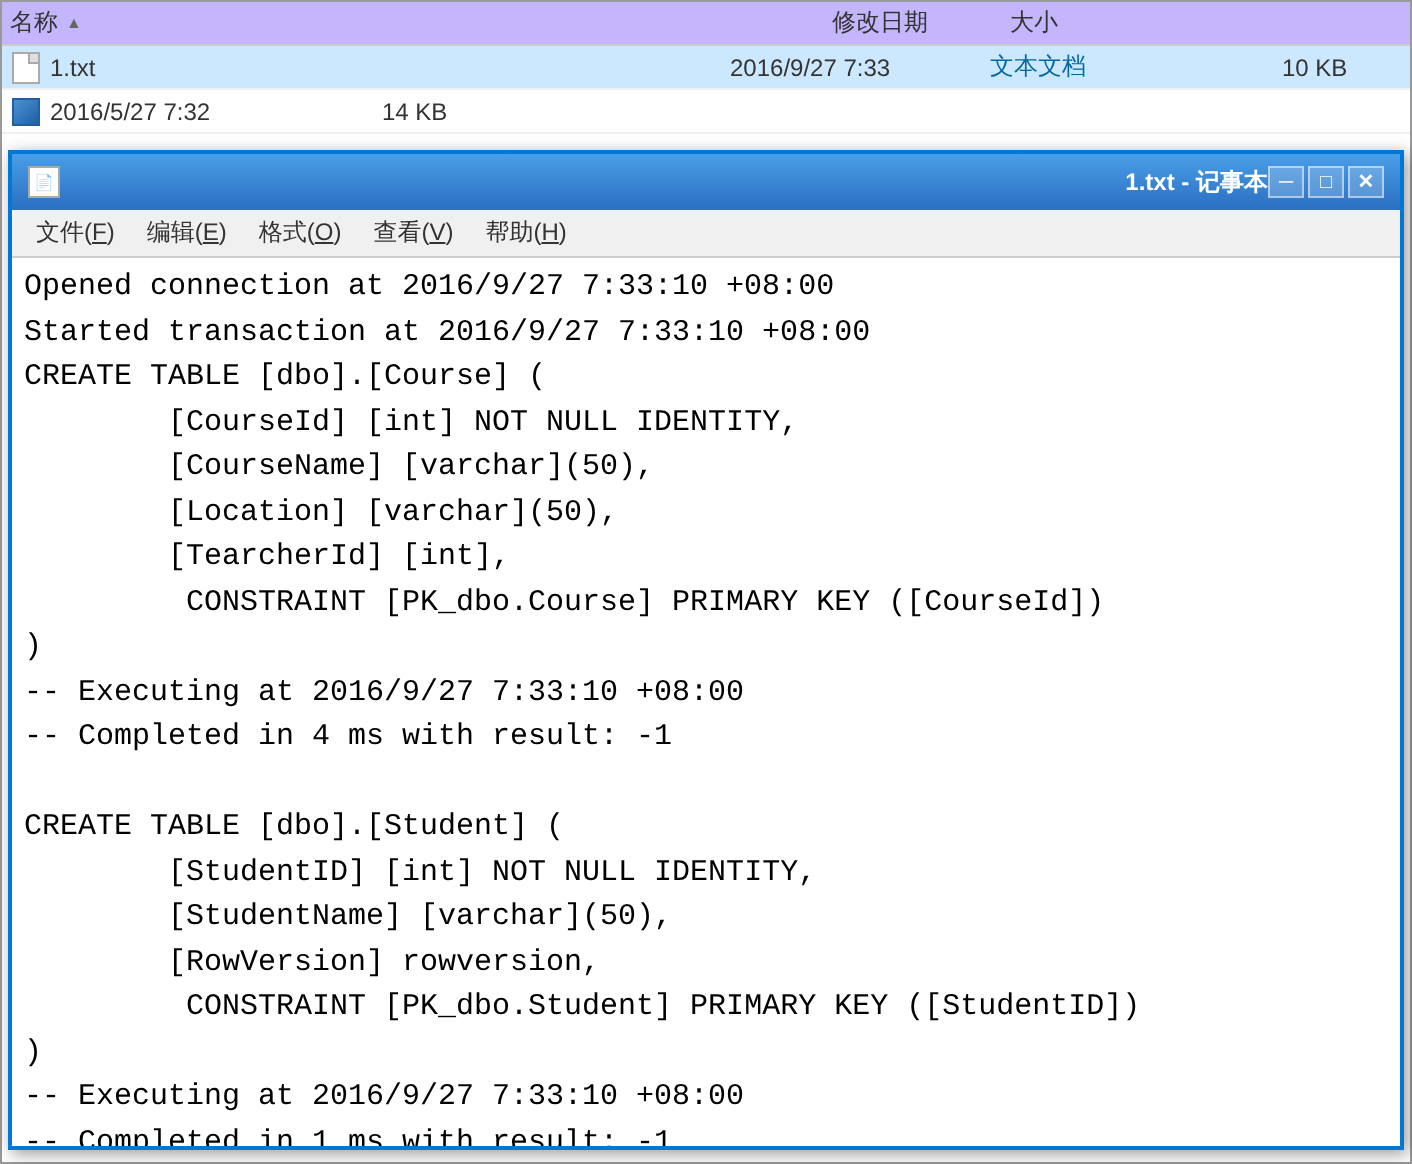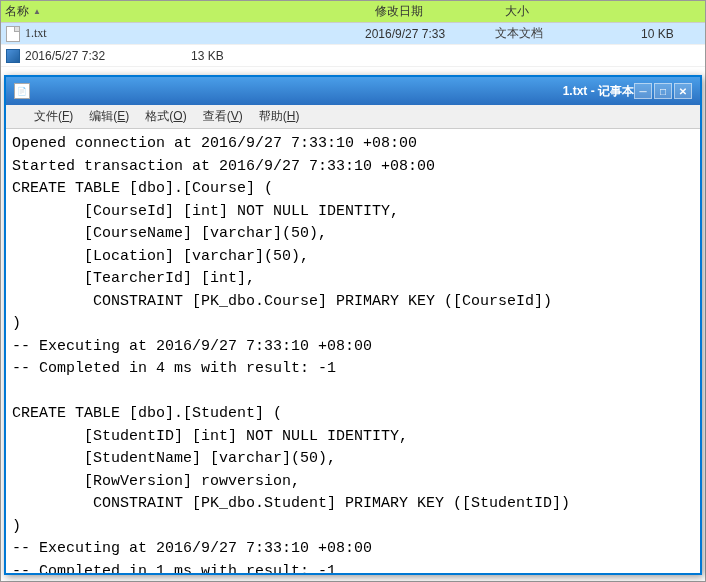--- a/index.html
+++ b/index.html
@@ -24,25 +24,26 @@
       top: 0;
       left: 0;
       width: 706px;
       height: 582px;
       background: #ffffff;
       border: 1px solid #999;
     }
 
     .explorer-columns {
       display: flex;
-      background: #bef264;
+      background: #c4b5fd;
       border-bottom: 1px solid #ccc;
       height: 22px;
       align-items: center;
       padding: 0 4px;
+      text-align: center;
     }
 
     .col-name {
       width: 370px;
       font-size: 12px;
       color: #333;
       display: flex;
       align-items: center;
       gap: 4px;
     }
@@ -122,33 +123,32 @@
       border: 1px solid #2060a0;
       display: flex;
       align-items: center;
       justify-content: center;
     }
 
     .row-name {
       width: 340px;
       font-size: 12px;
       color: #333;
-      font-family: Liberation Serif, serif;
     }
 
     .row-date {
       width: 130px;
       font-size: 12px;
       color: #333;
     }
 
     .row-type {
       width: 110px;
       font-size: 12px;
-      color: #404040;
+      color: #0369a1;
     }
 
     .row-size {
       font-size: 12px;
       color: #333;
       text-align: right;
       margin-left: 36px;
     }
 
     
@@ -212,21 +212,21 @@
       align-items: center;
       justify-content: center;
     }
 
     .notepad-menubar {
       background: #f0f0f0;
       border-bottom: 1px solid #ccc;
       height: 24px;
       display: flex;
       align-items: center;
-      padding: 0 20px;
+      padding: 0 4px;
       flex-shrink: 0;
     }
 
     .menu-item {
       padding: 2px 8px;
       font-size: 12px;
       color: #333;
       cursor: pointer;
     }
 
@@ -271,21 +271,21 @@
     <div class="row-date">2016/9/27 7:33</div>
     <div class="row-type">文本文档</div>
     <div class="row-size">10 KB</div>
   </div>
 
   <div class="explorer-row">
     <div class="file-icon">
       <div class="exe-icon"></div>
     </div>
     <div class="row-date">2016/5/27 7:32</div>
-    <div class="row-size">13 KB</div>
+    <div class="row-size">14 KB</div>
   </div>
 </div>
 
 <div class="notepad-window">
   <div class="notepad-titlebar">
     <div class="notepad-title-icon">📄</div>
     <span class="notepad-title-text">1.txt - 记事本</span>
     <div class="notepad-win-controls">
       <div class="win-btn">─</div>
       <div class="win-btn">□</div>

